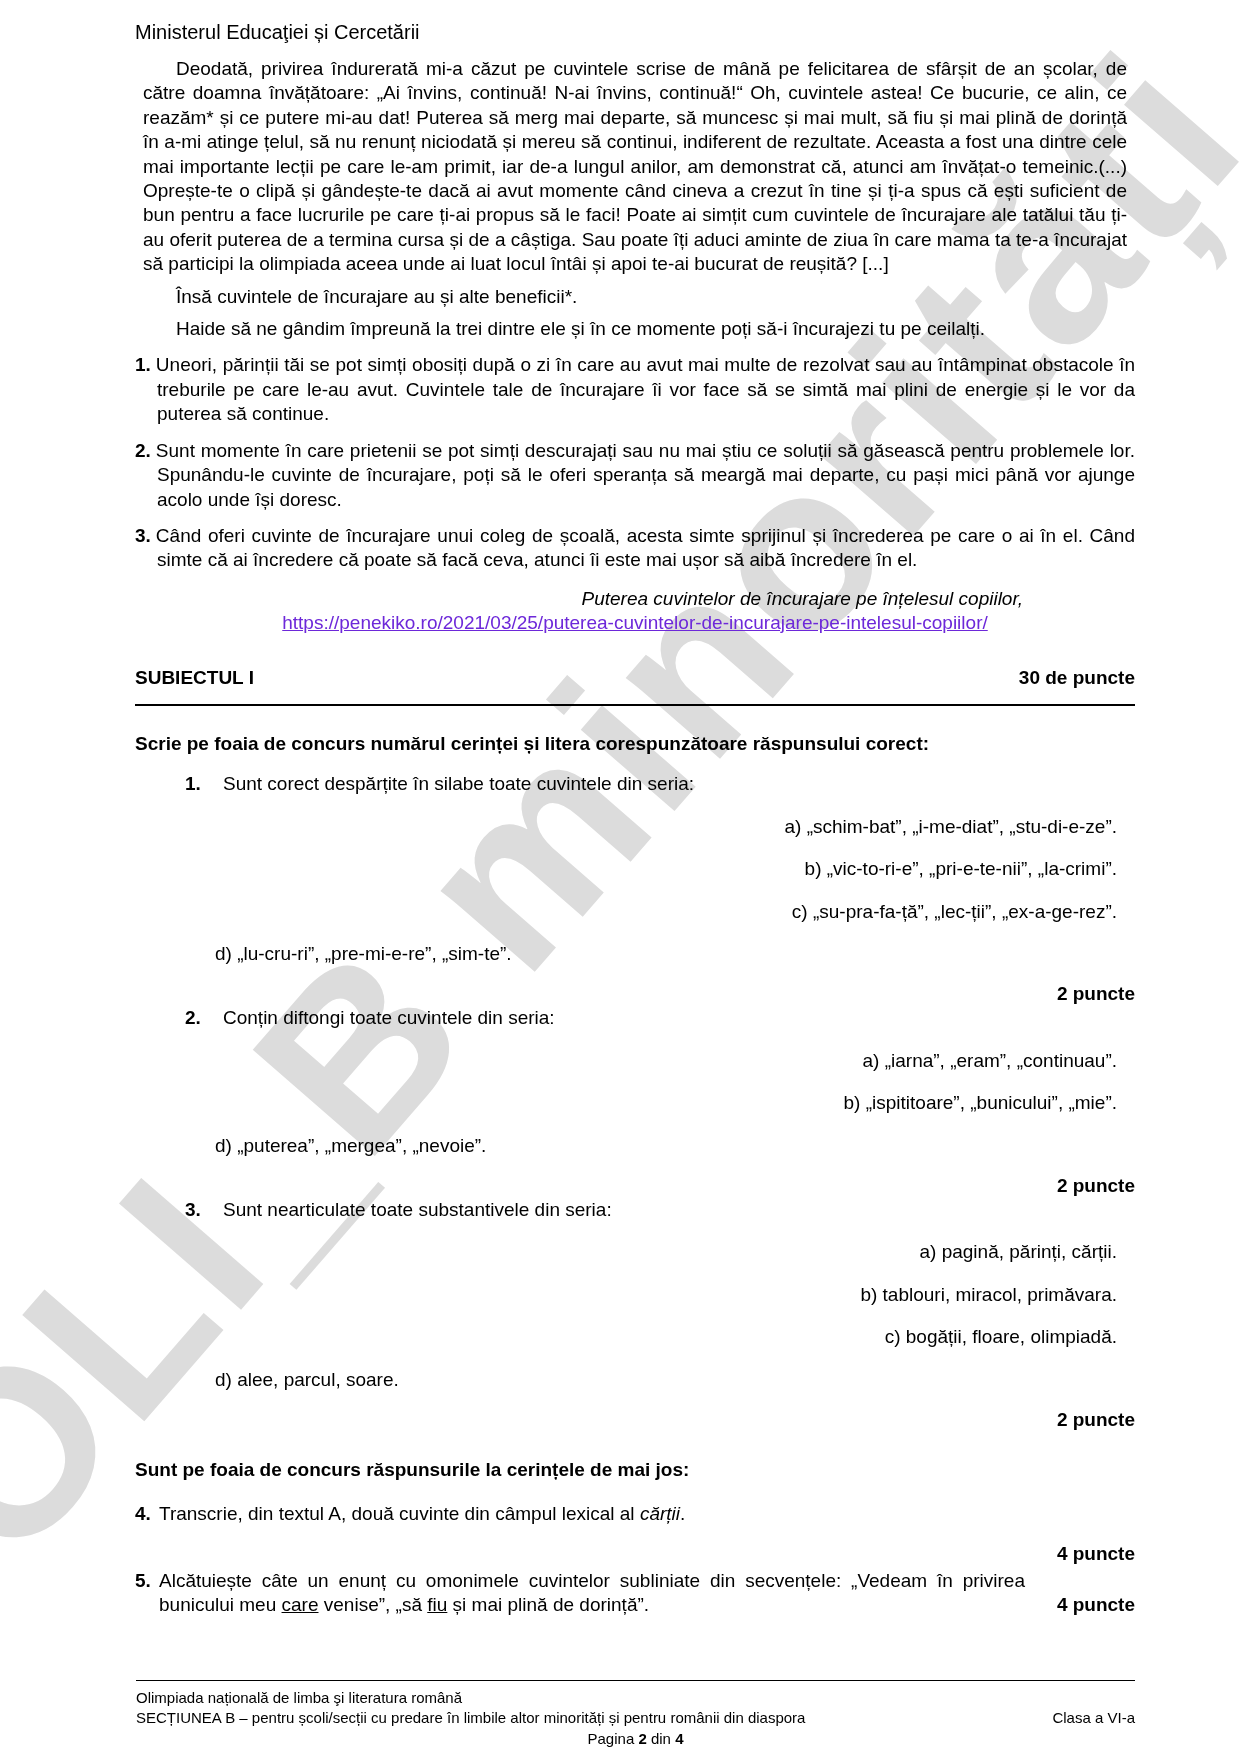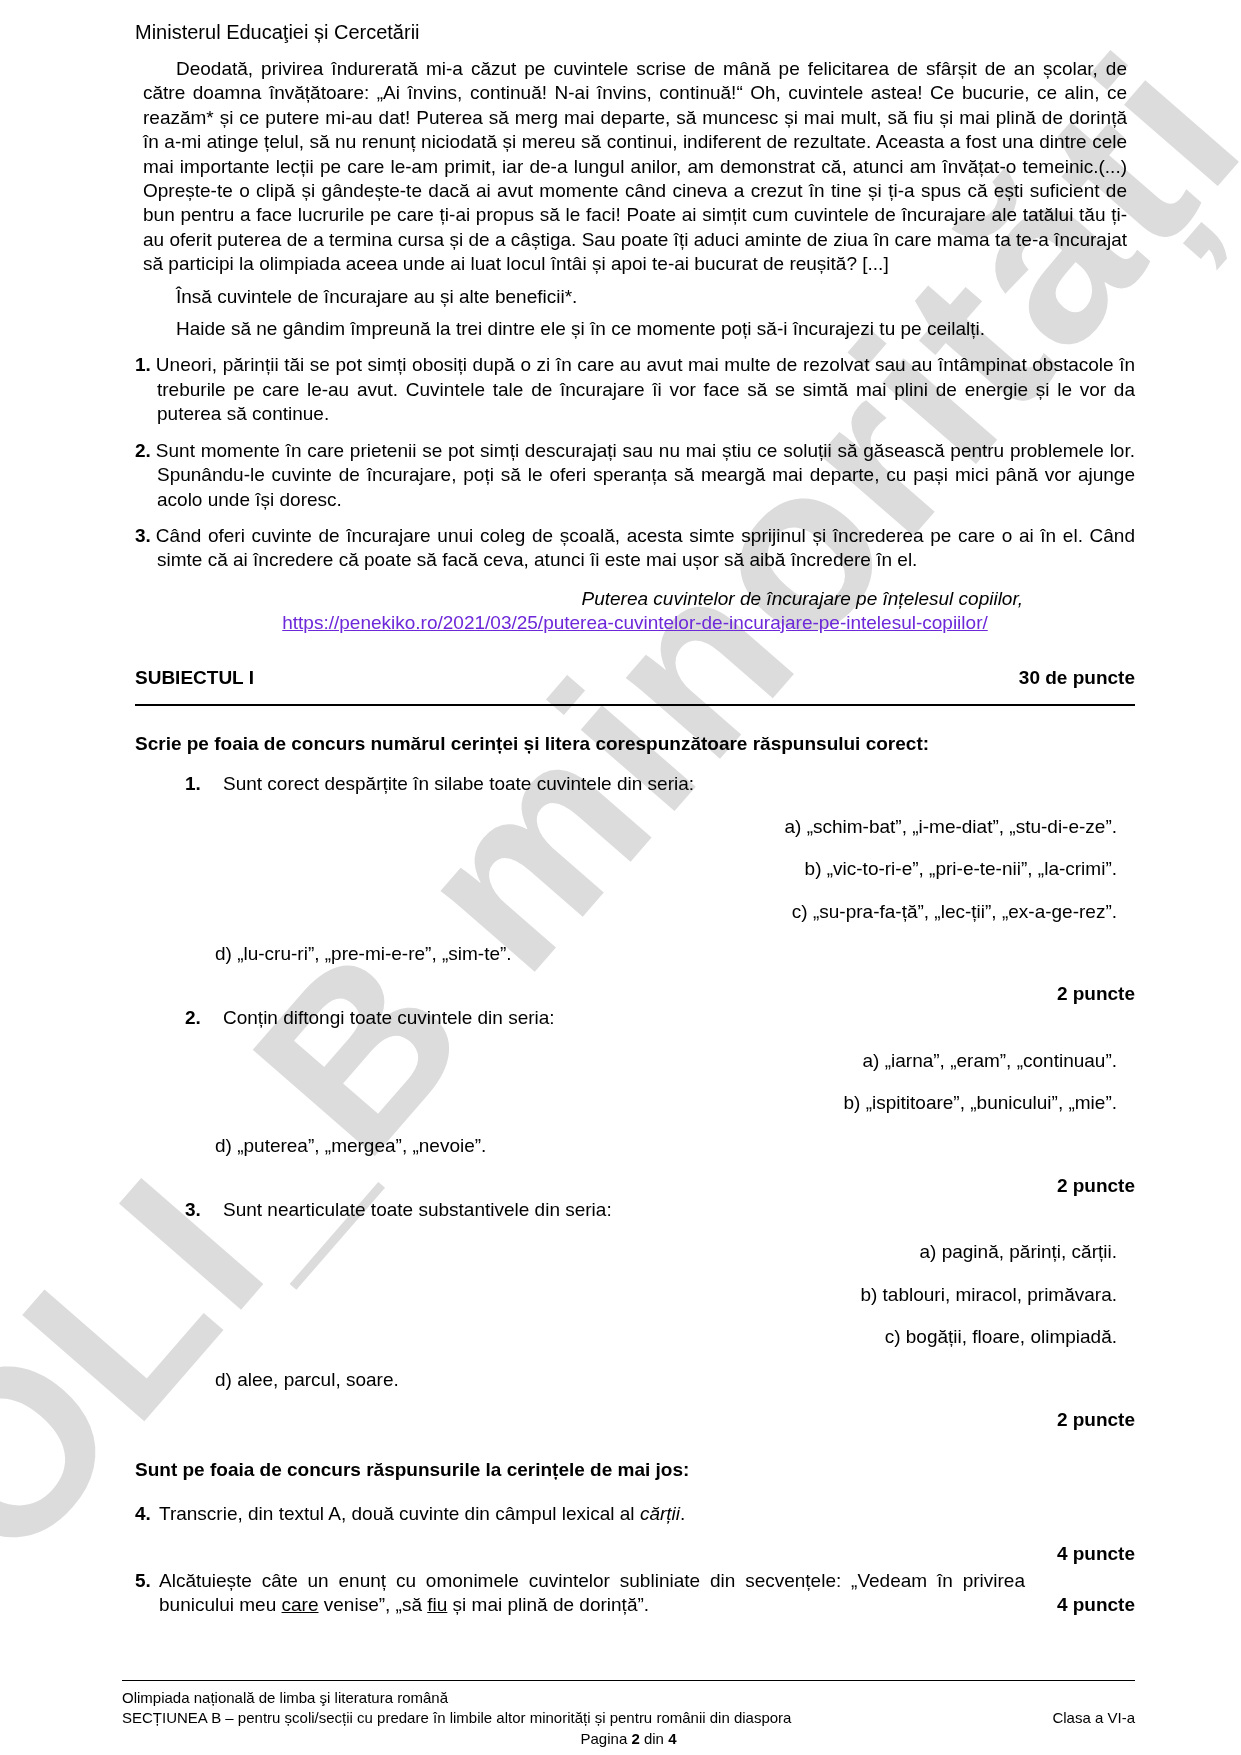--- a/index.html
+++ b/index.html
@@ -72,21 +72,21 @@
   .q-line { display: flex; margin-top: 2px; }
   .q-line .mcq-num2 { flex: none; width: 24px; font-weight: bold; }
   .q-line .q-text { flex: 1; text-align: justify; }
   .q4-block { margin-top: 20px; }
   .q5-block { position: relative; margin-top: 2px; }
   .q5-pts { position: absolute; right: 0; bottom: 0; font-weight: bold; }
   .q5-text { padding-right: 110px; }
   .u { text-decoration: underline; }
   .doc-footer {
     position: absolute;
-    left: 122px;
+    left: 136px;
     right: 106px;
     bottom: 6px;
     z-index: 1;
     border-top: 1px solid #000;
     padding-top: 7px;
     font-size: 15px;
     line-height: 20.5px;
   }
   .footer-row { display: flex; justify-content: space-between; }
   .footer-page { text-align: center; }

